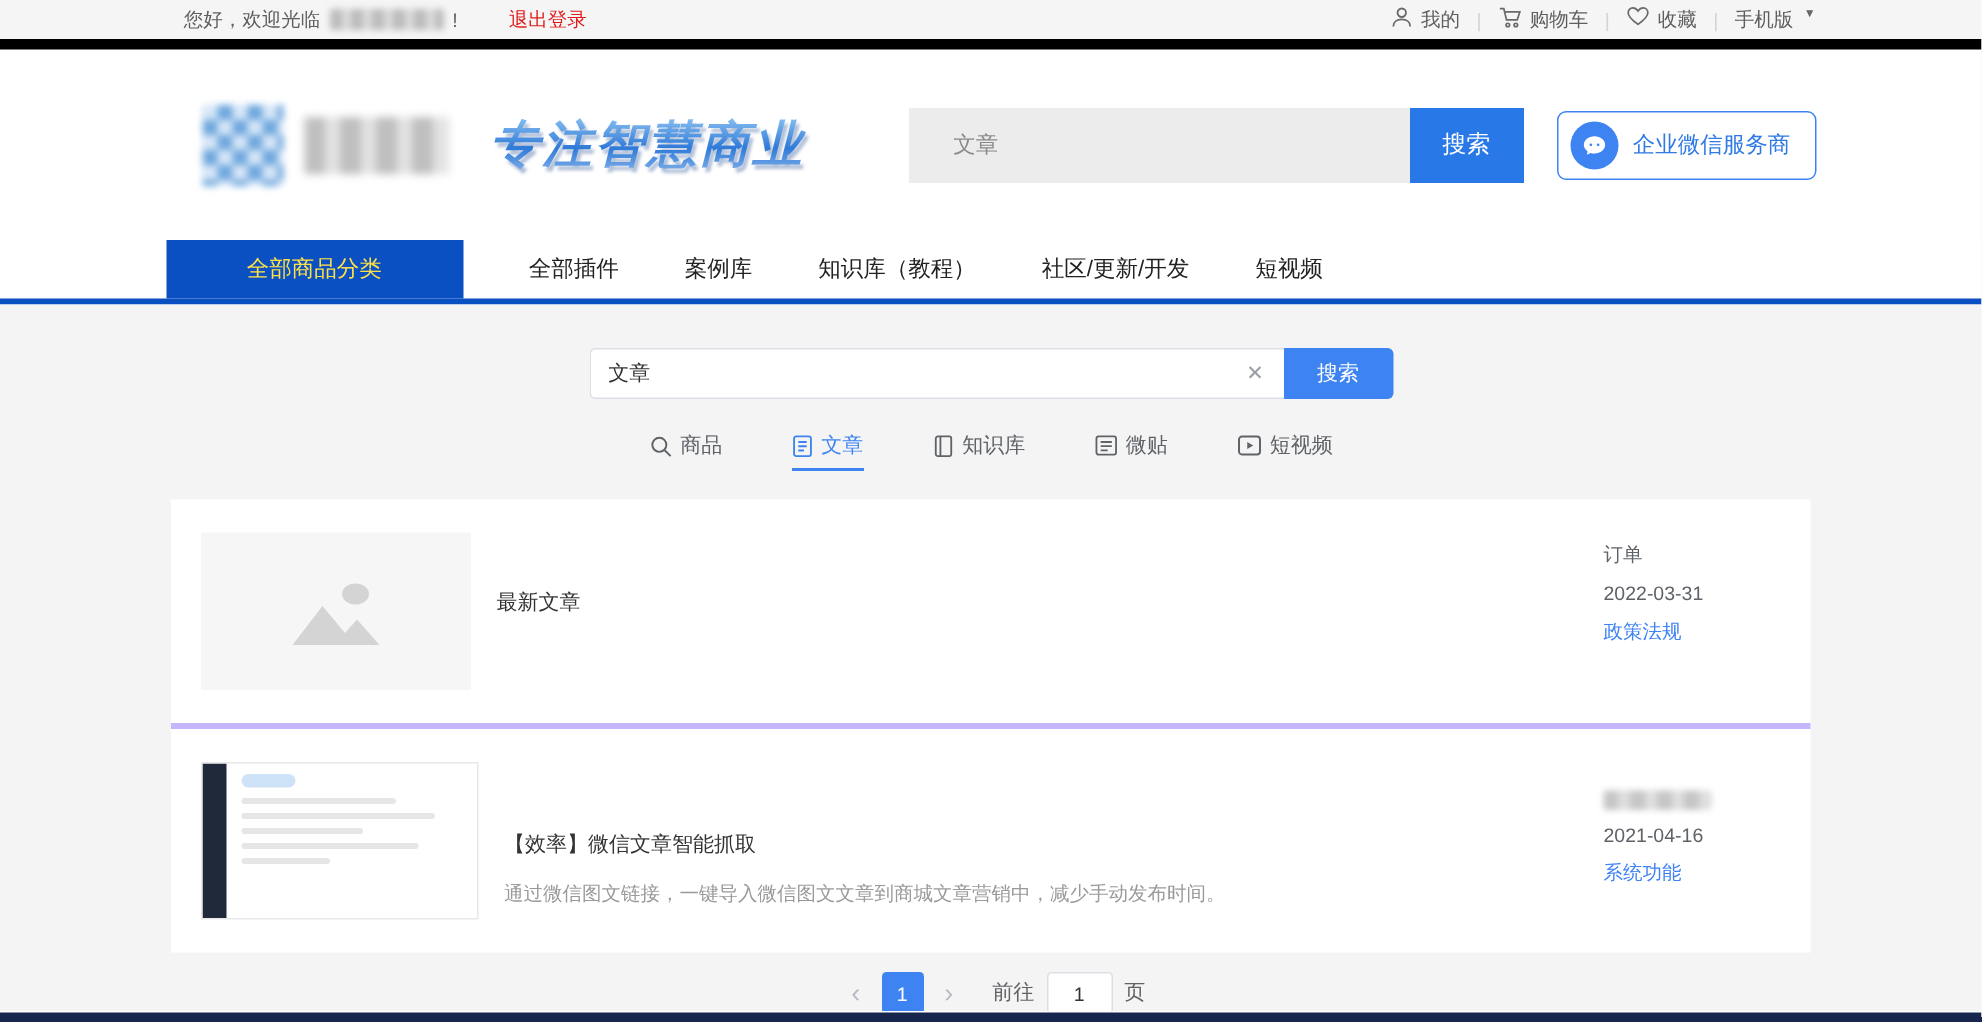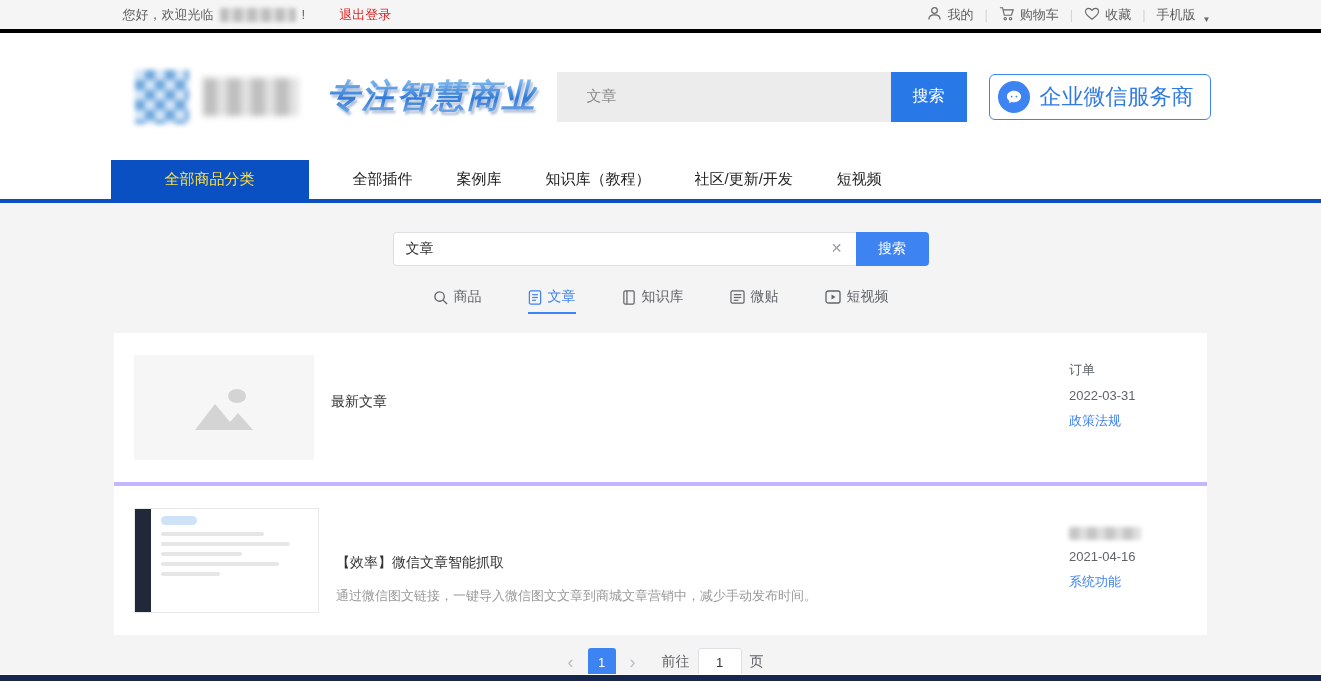--- a/index.html
+++ b/index.html
@@ -1,45 +1,45 @@
 <!DOCTYPE html>
 <html><head>
 <meta charset="utf-8">
 <style>
   * { margin:0; padding:0; box-sizing:border-box; }
   html,body { width:1321px; height:681px; }
   body { font-family:"Liberation Sans","DejaVu Sans",sans-serif; background:#fff; position:relative; overflow:hidden; color:#333; }
 
   
-  .topbar { height:33px; background:#f5f5f5; border-bottom:4px solid #000000; }
+  .topbar { height:33px; background:#f5f5f5; border-bottom:7px solid #000000; }
   .topbar-inner { width:1100px; margin:0 auto; height:100%; display:flex; align-items:center; justify-content:space-between; font-size:13px; color:#5f5f5f; }
   .topbar-left { display:flex; align-items:center; gap:4px; padding-left:12px; }
   .logout { color:#e01e1e; margin-left:30px; text-decoration:none; cursor:pointer; }
   .topbar-right { display:flex; align-items:center; gap:11px; }
-  .topbar-item { display:flex; align-items:flex-end; gap:5px; cursor:pointer; }
+  .topbar-item { display:flex; align-items:flex-start; gap:5px; cursor:pointer; }
   .tb-divider { color:#d4d4d4; }
   .caret { font-size:8px; color:#666; margin-left:2px; }
 
   .blur-chip { display:inline-block; border-radius:2px; filter:blur(2px); background:repeating-linear-gradient(90deg,#bdbdbd 0 8px,#dadada 8px 14px); }
   .user-blur { width:76px; height:14px; margin:0 2px; }
 
   
   .header-inner { width:1100px; margin:0 auto; height:127px; display:flex; align-items:center; }
   .logo-mark { width:54px; height:54px; margin-left:24px; flex:0 0 auto;
                background:repeating-conic-gradient(#6ea7dd 0% 25%, #d6e6f7 0% 50%) 0 0/20px 20px; filter:blur(2.5px); }
   .logo-text-blur { width:96px; height:38px; margin-left:14px; flex:0 0 auto; filter:blur(3px);
                background:repeating-linear-gradient(90deg,#bfbfbf 0 14px,#e3e3e3 14px 24px); }
   .slogan { margin-left:28px; font-size:33px; font-weight:bold; font-style:italic; letter-spacing:2px; white-space:nowrap;
             background:linear-gradient(180deg,#9bcdf6 0%, #2f7ad8 55%, #93bdec 100%);
             -webkit-background-clip:text; background-clip:text; color:transparent;
             filter:drop-shadow(2px 3px 1px rgba(95,125,175,.5)); }
   .header-search { display:flex; margin-left:auto; height:50px; flex:0 0 auto; }
   .header-search input { width:334px; height:50px; border:none; background:#ececec; outline:none; padding:0 15px 0 30px; font-size:15px; color:#8a8a8a; font-family:inherit; }
   .header-search .btn { width:76px; background:#2878e8; color:#fff; font-size:16px; border:none; cursor:pointer; }
-  .wechat-btn { margin-left:22px; height:46px; border:1px solid #3e83f2; border-radius:6px; display:flex; align-items:center; gap:10px; padding:0 16px 0 8px; color:#2f7ae5; font-size:22px; background:#fff; cursor:pointer; flex:0 0 auto; }
+  .wechat-btn { margin-left:22px; height:46px; border:1px solid #3e83f2; border-radius:6px; display:flex; align-items:center; gap:10px; padding:0 16px 0 8px; color:#2f7ae5; font-size:15px; background:#fff; cursor:pointer; flex:0 0 auto; }
   .wechat-circle { width:32px; height:32px; border-radius:50%; background:#3e83f2; display:flex; align-items:center; justify-content:center; }
 
   
   .nav { border-bottom:4px solid #0b50c2; background:#fff; }
   .nav-inner { width:1100px; margin:0 auto; display:flex; align-items:stretch; height:39px; }
   .nav-cat { width:198px; background:#0b50c2; color:#fde047; font-size:15px; display:flex; align-items:center; justify-content:center; cursor:pointer; }
   .nav-item { display:flex; align-items:center; font-size:15px; color:#222; margin-left:44px; cursor:pointer; text-decoration:none; }
 
   
   .content { background:#f4f4f4; height:471px; padding-top:29px; overflow:hidden; }

